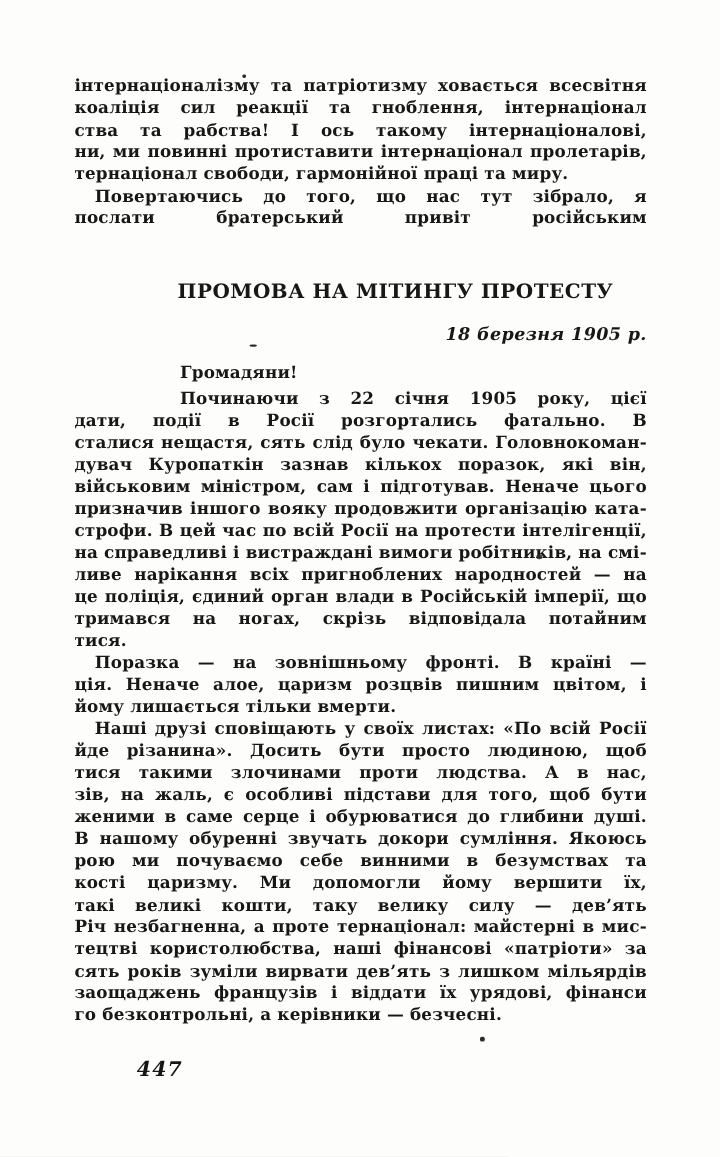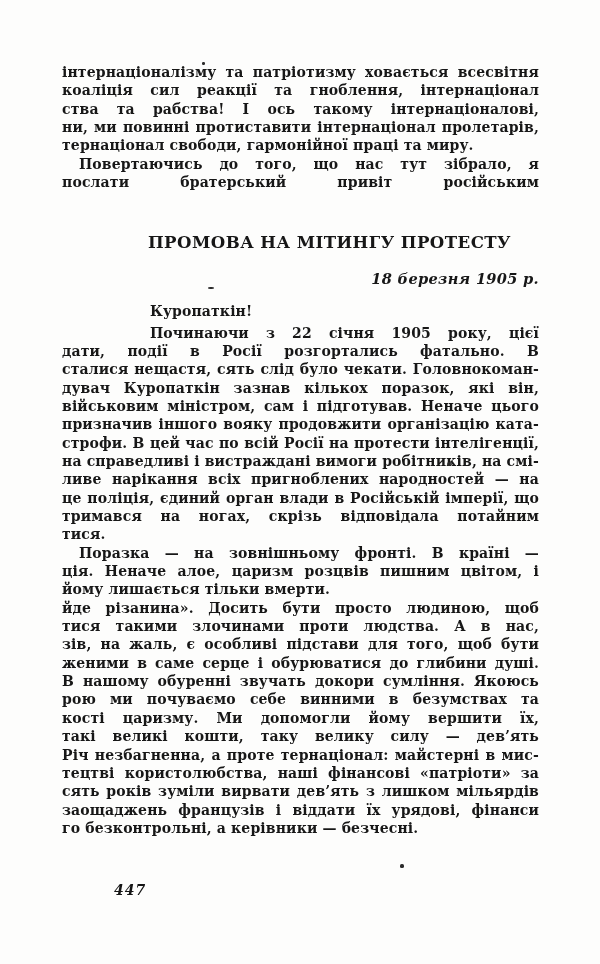--- a/index.html
+++ b/index.html
@@ -72,21 +72,21 @@
   .blk-salutation .line {
     text-align: left;
     text-align-last: left;
   }
 
   
   .page-number {
     position: absolute;
     left: 114px;
     top: 882px;
-    font-size: 14px;
+    font-size: 17px;
     font-weight: 700;
     font-style: italic;
     letter-spacing: 1px;
     color: #151515;
   }
 
   
   .speck {
     position: absolute;
     background: #2b2b2b;
@@ -113,21 +113,21 @@
         <div class="line ind-normal">Повертаючись до того, що нас тут зібрало, я пропоную</div>
         <div class="line para-end">послати братерський привіт російським революціонерам.</div>
       </div>
       <div class="blk blk-heading">
         <div class="line">ПРОМОВА НА МІТИНГУ ПРОТЕСТУ ПРОТИ</div>
       </div>
       <div class="blk blk-date">
         <div class="line para-end">18 березня 1905 р.</div>
       </div>
       <div class="blk blk-salutation">
-        <div class="line para-end ind-deep">Куропаткін!</div>
+        <div class="line para-end ind-deep">Громадяни!</div>
       </div>
       <div class="blk blk-paragraph">
         <div class="line ind-deep">Починаючи з 22 січня 1905 року, цієї зловісної</div>
         <div class="line">дати, події в Росії розгортались фатально. В Маньчжурії</div>
         <div class="line">сталися нещастя, сять слід було чекати. Головнокоман-</div>
         <div class="line">дувач Куропаткін зазнав кількох поразок, які він, будучи</div>
         <div class="line">військовим міністром, сам і підготував. Неначе цього цар</div>
         <div class="line">призначив іншого вояку продовжити організацію ката-</div>
         <div class="line">строфи. В цей час по всій Росії на протести інтелігенції,</div>
         <div class="line">на справедливі і вистраждані вимоги робітників, на смі-</div>
@@ -135,20 +135,21 @@
         <div class="line">це поліція, єдиний орган влади в Російській імперії, що</div>
         <div class="line">тримався на ногах, скрізь відповідала потайним насиль-</div>
         <div class="line para-end">тися.</div>
       </div>
       <div class="blk blk-paragraph">
         <div class="line ind-normal">Поразка — на зовнішньому фронті. В країні — револю-</div>
         <div class="line">ція. Неначе алое, царизм розцвів пишним цвітом, і тепер</div>
         <div class="line para-end">йому лишається тільки вмерти.</div>
       </div>
       <div class="blk blk-paragraph">
+        <div class="line ind-normal">Наші друзі сповіщають у своїх листах: «По всій Росії</div>
         <div class="line">йде різанина». Досить бути просто людиною, щоб обури-</div>
         <div class="line">тися такими злочинами проти людства. А в нас, францу-</div>
         <div class="line">зів, на жаль, є особливі підстави для того, щоб бути вра-</div>
         <div class="line">женими в саме серце і обурюватися до глибини душі.</div>
         <div class="line">В нашому обуренні звучать докори сумління. Якоюсь мі-</div>
         <div class="line">рою ми почуваємо себе винними в безумствах та жорсто-</div>
         <div class="line">кості царизму. Ми допомогли йому вершити їх, надавши</div>
         <div class="line">такі великі кошти, таку велику силу — дев’ять мільярдів.</div>
         <div class="line">Річ незбагненна, а проте тернаціонал: майстерні в мис-</div>
         <div class="line">тецтві користолюбства, наші фінансові «патріоти» за де-</div>

